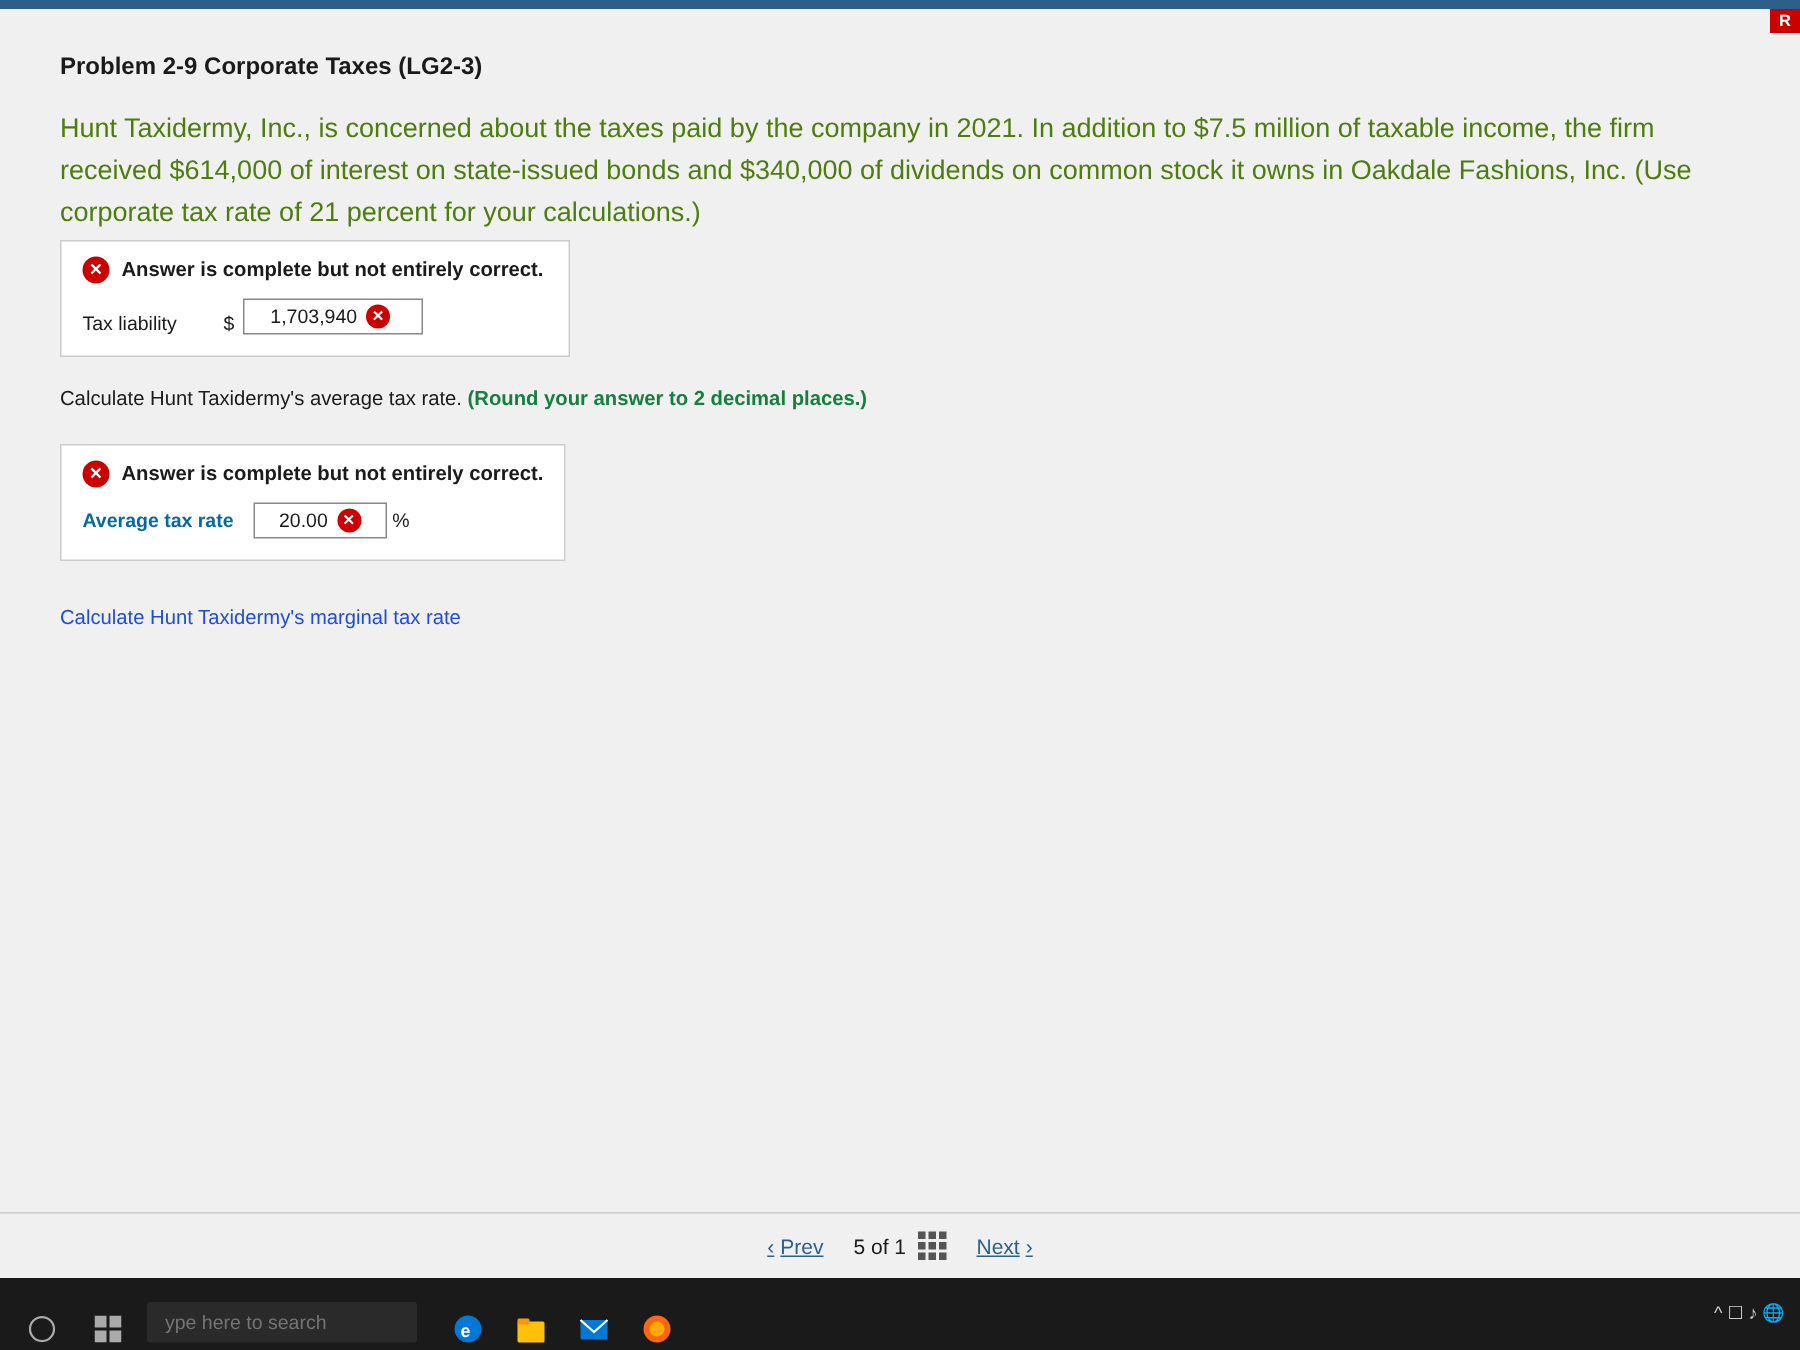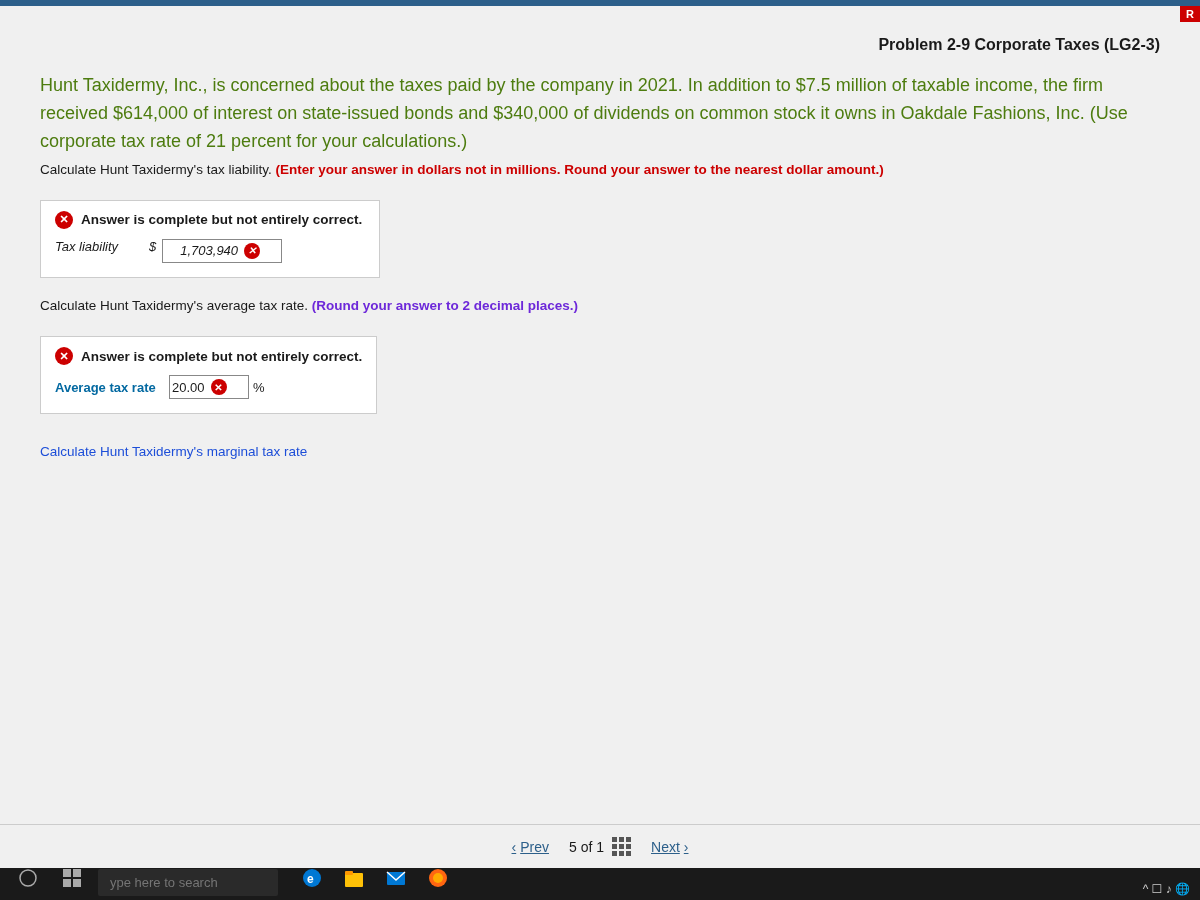--- a/index.html
+++ b/index.html
@@ -34,21 +34,20 @@
       padding: 30px 40px 20px 40px;
       position: relative;
       overflow: hidden;
     }
 
     .problem-title {
       font-size: 16px;
       font-weight: bold;
       color: #1a1a1a;
       margin-bottom: 18px;
-      text-align: right;
     }
 
     .problem-text {
       font-size: 18px;
       color: #4d7c0f;
       line-height: 1.55;
       margin-bottom: 4px;
     }
 
     .instruction-text {
@@ -91,23 +90,22 @@
       justify-content: center;
       color: white;
       font-size: 11px;
       font-weight: bold;
       margin-right: 8px;
       flex-shrink: 0;
     }
 
     .answer-row {
       display: flex;
-      align-items: flex-start;
+      align-items: flex-end;
       gap: 4px;
-      font-style: italic;
     }
 
     .answer-label {
       font-size: 13px;
       color: #1a1a1a;
       min-width: 90px;
     }
 
     .dollar-sign {
       font-size: 13px;
@@ -148,21 +146,21 @@
 
     .section-label {
       font-size: 13.5px;
       color: #1a1a1a;
       margin-bottom: 20px;
       line-height: 1.5;
     }
 
     .section-label strong {
       font-weight: bold;
-      color: #6d28d9;
+      color: #15803d;
     }
 
     .avg-answer-box {
       background: #ffffff;
       border: 1px solid #ccc;
       padding: 10px 14px 14px 14px;
       display: inline-block;
       margin-bottom: 20px;
       min-width: 300px;
     }
@@ -176,21 +174,21 @@
     .avg-label {
       font-size: 13px;
       color: #0369a1;
       min-width: 110px;
       font-weight: bold;
     }
 
     .avg-input {
       border: 1px solid #888;
       background: #fff;
-      padding: 3px 2px;
+      padding: 3px 16px;
       font-size: 13px;
       display: flex;
       align-items: center;
       gap: 6px;
       min-width: 80px;
     }
 
     .pct-label {
       font-size: 13px;
       color: #1a1a1a;
@@ -241,24 +239,24 @@
     }
 
     .grid-dot {
       width: 5px;
       height: 5px;
       background: #555;
     }
 
     .taskbar {
       background: #1a1a1a;
-      height: 32px;
-      display: flex;
-      align-items: flex-end;
-      padding: 4px 10px;
+      height: 48px;
+      display: flex;
+      align-items: flex-start;
+      padding: 16px 10px;
       gap: 8px;
     }
 
     .taskbar-search {
       background: #2a2a2a;
       border: none;
       color: #ccc;
       padding: 6px 12px;
       font-size: 13px;
       width: 180px;
@@ -310,23 +308,20 @@
 <div class="top-bar"></div>
 
 <div class="main-area">
   <div class="content-wrapper">
     <div class="corner-badge">R</div>
 
     <div class="problem-title">Problem 2-9 Corporate Taxes (LG2-3)</div>
 
     <div class="problem-text">Hunt Taxidermy, Inc., is concerned about the taxes paid by the company in 2021. In addition to $7.5 million of taxable income, the firm received $614,000 of interest on state-issued bonds and $340,000 of dividends on common stock it owns in Oakdale Fashions, Inc. (Use corporate tax rate of 21 percent for your calculations.)</div>
 
-    <div class="instruction-text">
-      <span>Calculate Hunt Taxidermy's tax liability. </span><strong>(Enter your answer in dollars not in millions. Round your answer to the nearest dollar amount.)</strong>
-    </div>
 
     
     <div class="answer-box">
       <div class="answer-status">
         <span class="status-icon">✕</span>
         <span>Answer is complete but not entirely correct.</span>
       </div>
       <div class="answer-row">
         <span class="answer-label">Tax liability</span>
         <span class="dollar-sign">$</span>

